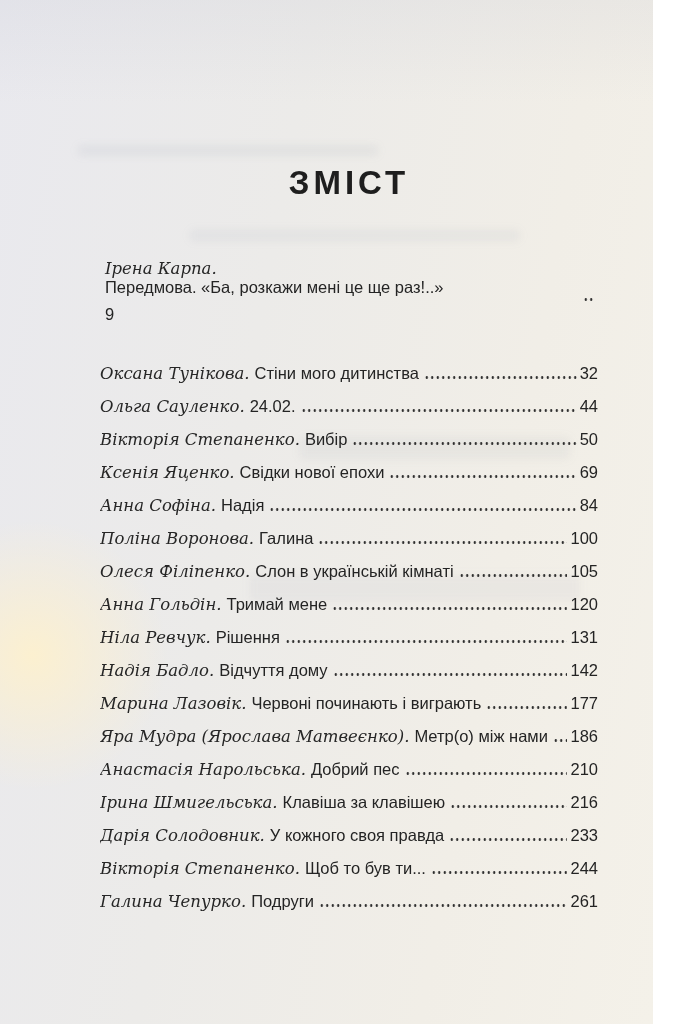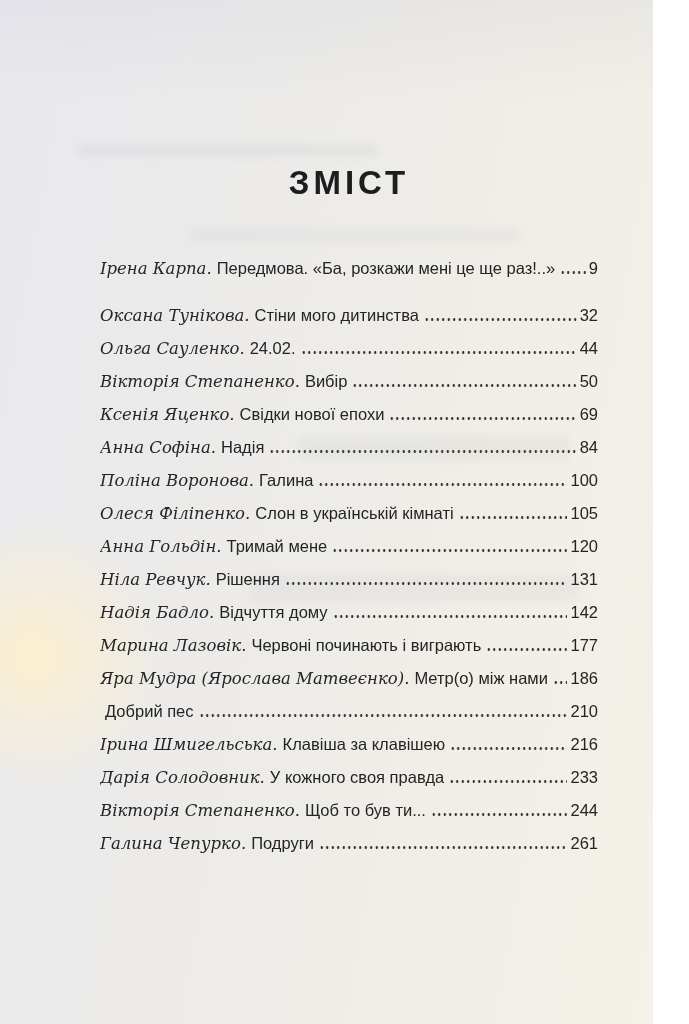--- a/index.html
+++ b/index.html
@@ -57,21 +57,22 @@
   .toc-row {
     display: flex;
     align-items: baseline;
     font-size: 16.5px;
     line-height: 19px;
     margin-bottom: 14px;
     white-space: nowrap;
     overflow: hidden;
   }
   .toc-row:first-child {
-    margin-bottom: 28px;
+    margin-bottom: 40px;
+    flex-direction: column;
   }
   .author {
     font-family: "DejaVu Serif", serif;
     font-style: italic;
     flex: 0 0 auto;
     color: #262626;
   }
   .story {
     margin-left: 5px;
     flex: 0 1 auto;
@@ -193,20 +194,21 @@
   </div>
 
   <div class="toc-row">
     <span class="author">Яра Мудра (Ярослава Матвеєнко).</span>
     <span class="story">Метр(о) між нами</span>
     <span class="leader"></span>
     <span class="pagenum">186</span>
   </div>
 
   <div class="toc-row">
+    <span class="author">Анастасія Нарольська.</span>
     <span class="story">Добрий пес</span>
     <span class="leader"></span>
     <span class="pagenum">210</span>
   </div>
 
   <div class="toc-row">
     <span class="author">Ірина Шмигельська.</span>
     <span class="story">Клавіша за клавішею</span>
     <span class="leader"></span>
     <span class="pagenum">216</span>

